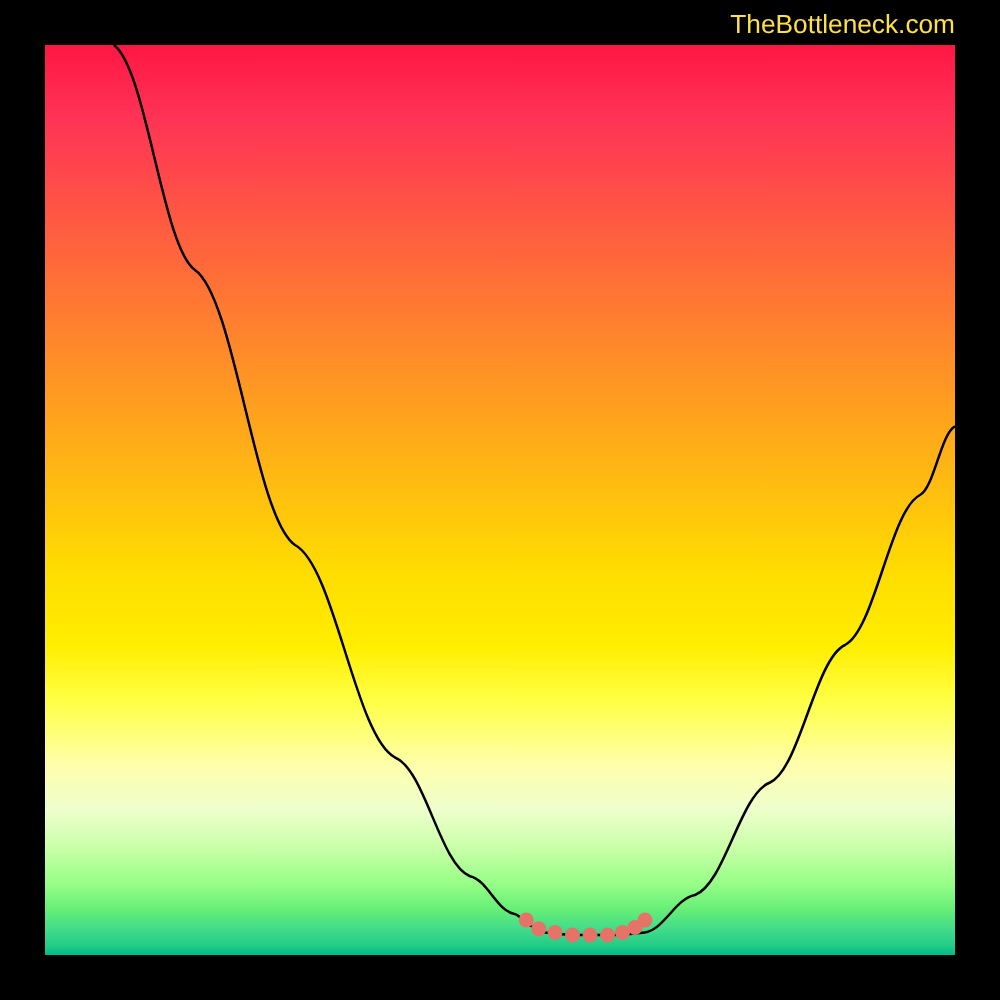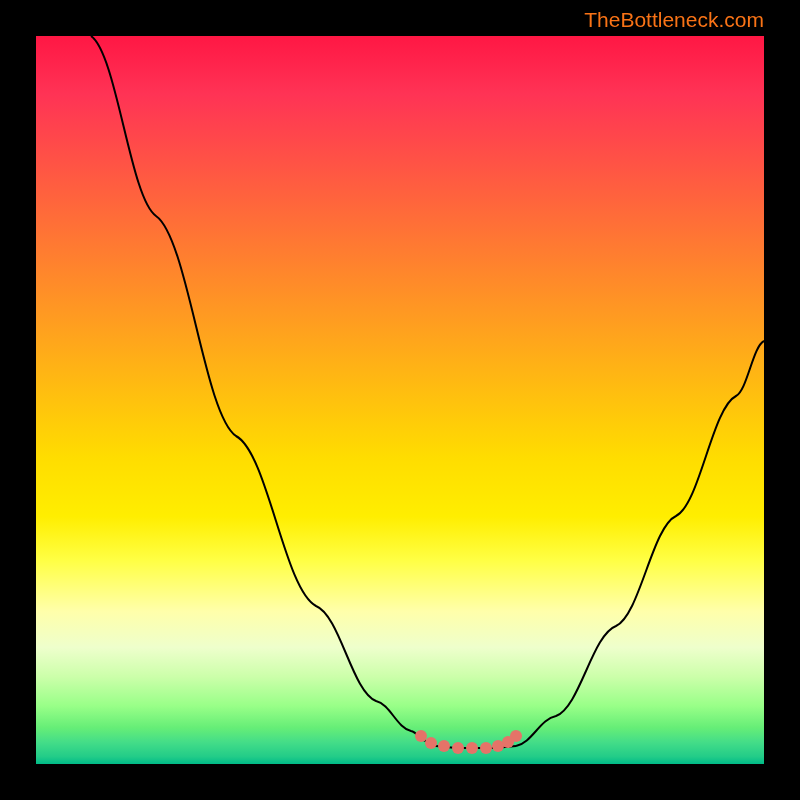--- a/index.html
+++ b/index.html
@@ -37,21 +37,21 @@
         #66ee77 95%,
         #44dd88 97%,
         #22cc88 99%,
         #00bb88 100%
       );
     }
     .watermark {
       position: absolute;
       top: 8px;
       right: 36px;
-      color: #f97316;
+      color: #fde047;
       font-size: 21px;
       font-weight: normal;
       z-index: 10;
     }
     svg.curves {
       position: absolute;
       top: 0;
       left: 0;
       width: 100%;
       height: 100%;

